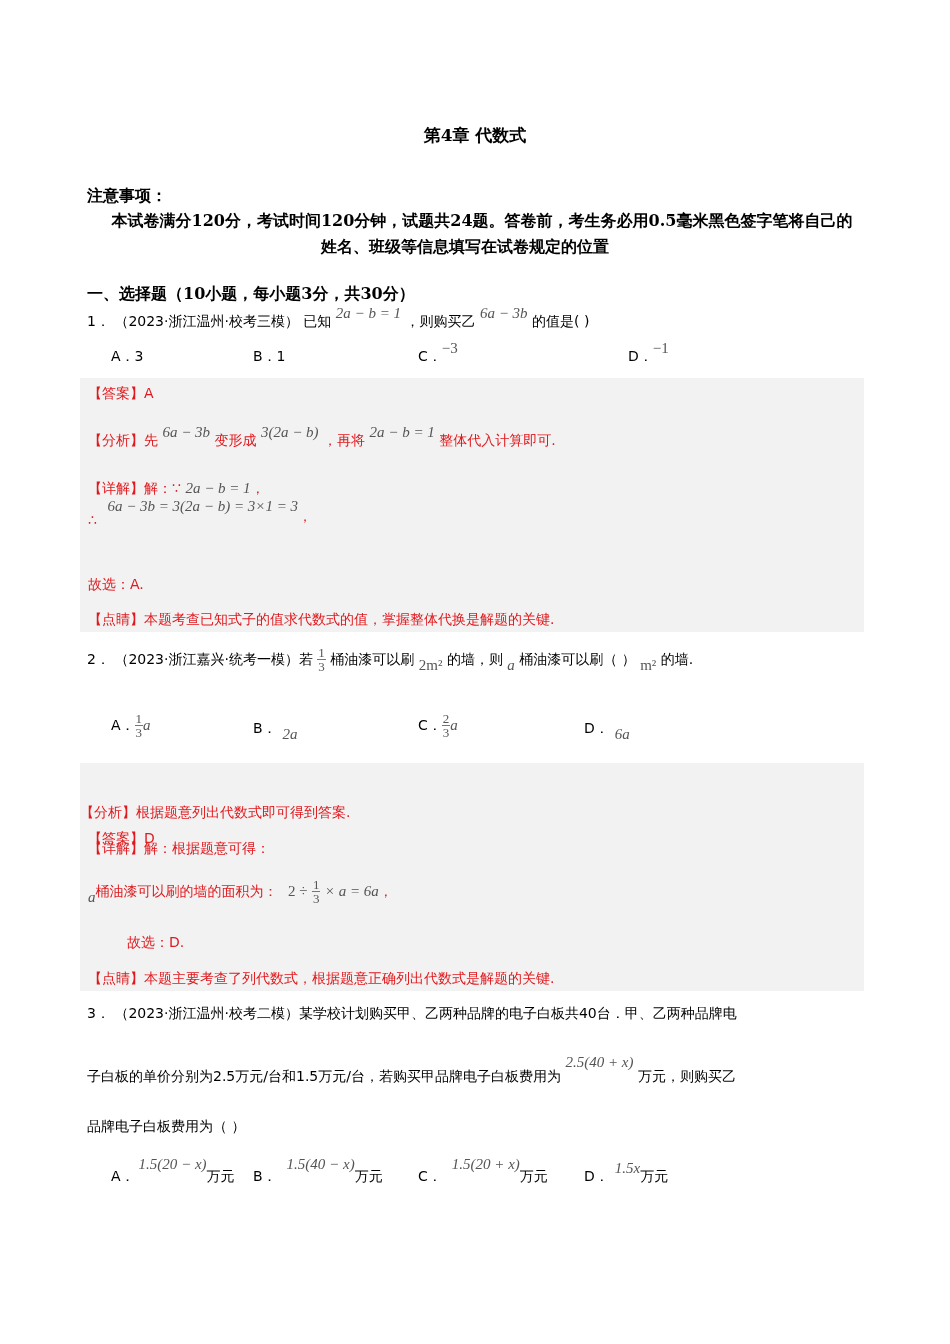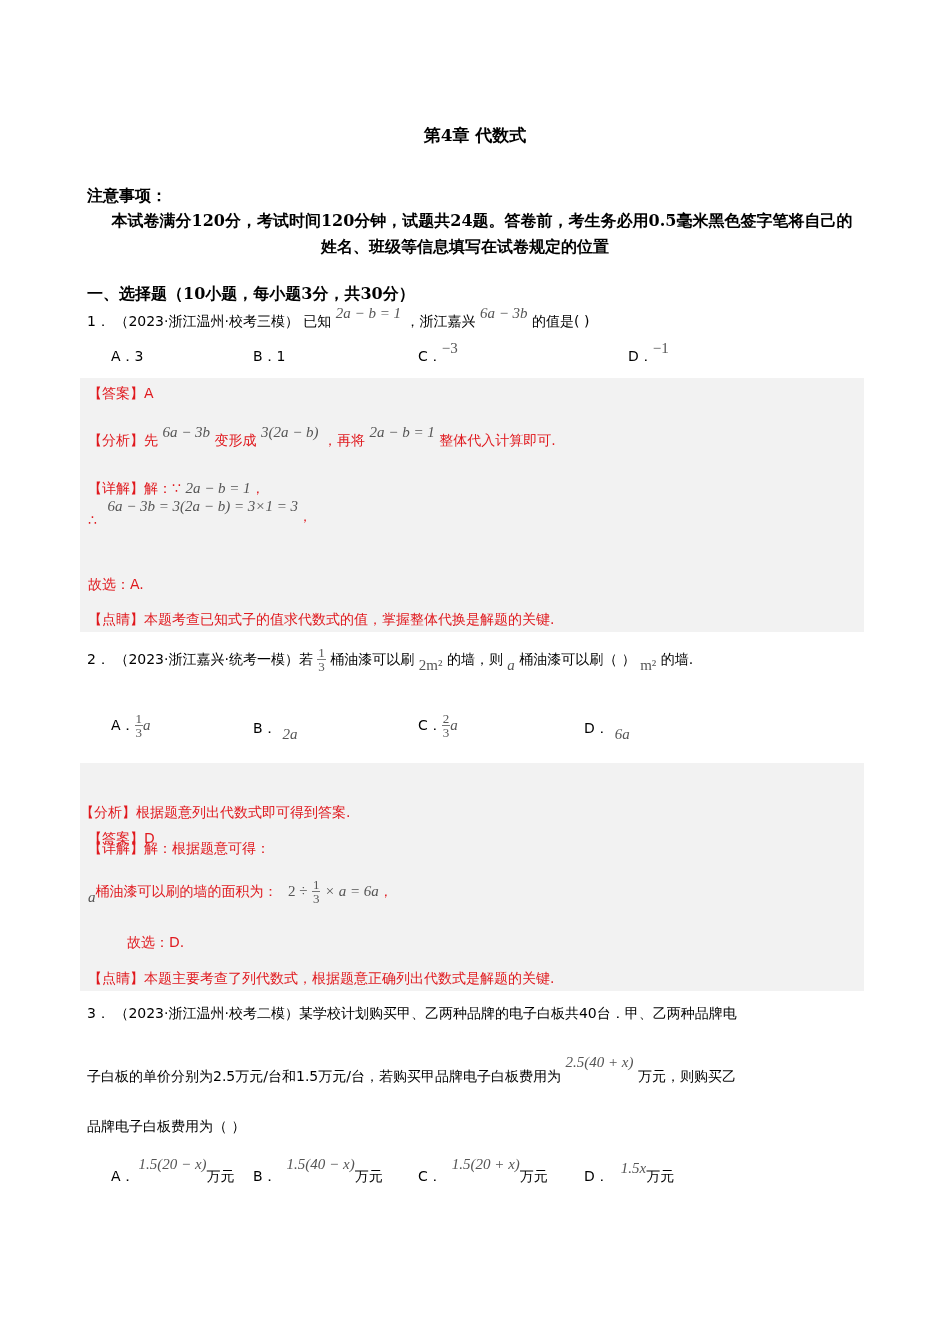--- a/index.html
+++ b/index.html
@@ -34,21 +34,21 @@
 <div class="abs note-h">注意事项：</div>
 <div class="abs note-b">本试卷满分120分，考试时间120分钟，试题共24题。答卷前，考生务必用0.5毫米黑色签字笔将自己的姓名、班级等信息填写在试卷规定的位置</div>
 
 <div class="abs sec">一、选择题（10小题，每小题3分，共30分）</div>
 
 <div class="abs q" style="left:87px; top:313px;">
   <span>1．</span>
   <span>（2023·浙江温州·校考三模）</span>
   <span>已知</span>
   <span class="m sup">2a − b = 1</span>
-  <span>，浙江嘉兴</span>
+  <span>，则购买乙</span>
   <span class="m sup">6a − 3b</span>
   <span>的值是(    )</span>
 </div>
 <div class="abs opt" style="left:111px; top:348px;"><span>A．</span><span>3</span></div>
 <div class="abs opt" style="left:253px; top:348px;"><span>B．</span><span>1</span></div>
 <div class="abs opt" style="left:418px; top:348px;"><span>C．</span><span class="mn sup">−3</span></div>
 <div class="abs opt" style="left:584px; top:348px;margin-left:44px;"><span>D．</span><span class="mn sup">−1</span></div>
 
 <div class="box" style="top:378px; height:254px;"></div>
 <div class="abs red" style="left:88px; top:385px;"><span>【答案】</span><span>A</span></div>
@@ -109,13 +109,13 @@
 <div class="abs q" style="left:87px; top:1068px;">
   <span>子白板的单价分别为2.5万元/台和1.5万元/台，若购买甲品牌电子白板费用为</span>
   <span class="m" style="position:relative; top:-14px;">2.5(40 + x)</span>
   <span>万元，则购买乙</span>
 </div>
 <div class="abs q" style="left:87px; top:1118px;">品牌电子白板费用为（     ）</div>
 
 <div class="abs opt" style="left:111px; top:1168px;"><span>A．</span><span class="m" style="position:relative; top:-12px; margin-left:4px;">1.5(20 − x)</span><span>万元</span></div>
 <div class="abs opt" style="left:253px; top:1168px;"><span>B．</span><span class="m" style="position:relative; top:-12px; margin-left:10px;">1.5(40 − x)</span><span>万元</span></div>
 <div class="abs opt" style="left:418px; top:1168px;"><span>C．</span><span class="m" style="position:relative; top:-12px; margin-left:10px;">1.5(20 + x)</span><span>万元</span></div>
-<div class="abs opt" style="left:584px; top:1168px;"><span>D．</span><span class="m" style="position:relative; top:-8px; margin-left:12px;">1.5x</span><span>万元</span></div>
+<div class="abs opt" style="left:584px; top:1168px;"><span>D．</span><span class="m" style="position:relative; top:-8px; margin-left:6px;">1.5x</span><span>万元</span></div>
 
 </body></html>

